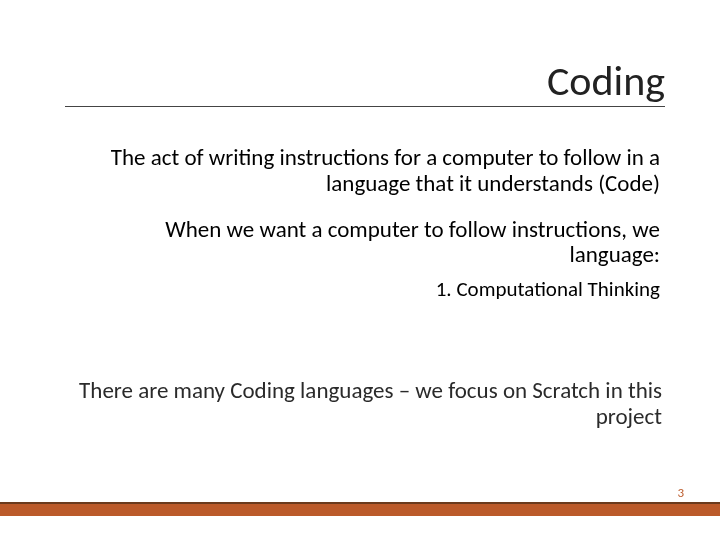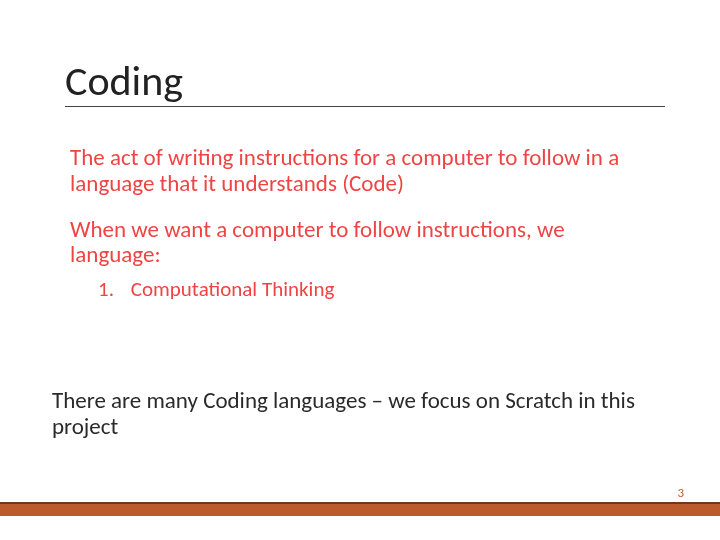--- a/index.html
+++ b/index.html
@@ -11,41 +11,42 @@
     font-family: "Calibri", "Segoe UI", Arial, sans-serif;
     color: #333333;
     overflow: hidden;
     position: relative;
   }
   .slide {
     width: 720px;
     height: 540px;
     position: relative;
     box-sizing: border-box;
+    text-align: right;
   }
   .title {
     position: absolute;
     left: 65px;
     top: 58px;
     font-size: 42px;
     font-weight: 400;
     color: #222222;
     padding-bottom: 2px;
     width: 600px;
     border-bottom: 1px solid #444444;
     line-height: 1.1;
   }
   .body {
     position: absolute;
     left: 70px;
     top: 145px;
     width: 590px;
     font-size: 23px;
     line-height: 1.12;
-    color: #ef4444;
+    color: #000000;
   }
   .para {
     margin-bottom: 20px;
   }
   .list {
     margin-left: 28px;
     margin-top: -12px;
     margin-bottom: 36px;
     font-size: 21px;
   }
@@ -57,21 +58,20 @@
     width: 28px;
   }
   .closing {
     position: absolute;
     left: 52px;
     top: 378px;
     width: 610px;
     font-size: 23px;
     line-height: 1.12;
     color: #2a2a2a;
-    margin-top: 10px;
   }
   .footer-bar {
     position: absolute;
     left: 0;
     bottom: 24px;
     width: 720px;
     height: 12px;
     background: #bb5a2a;
   }
   .footer-bar::before {

